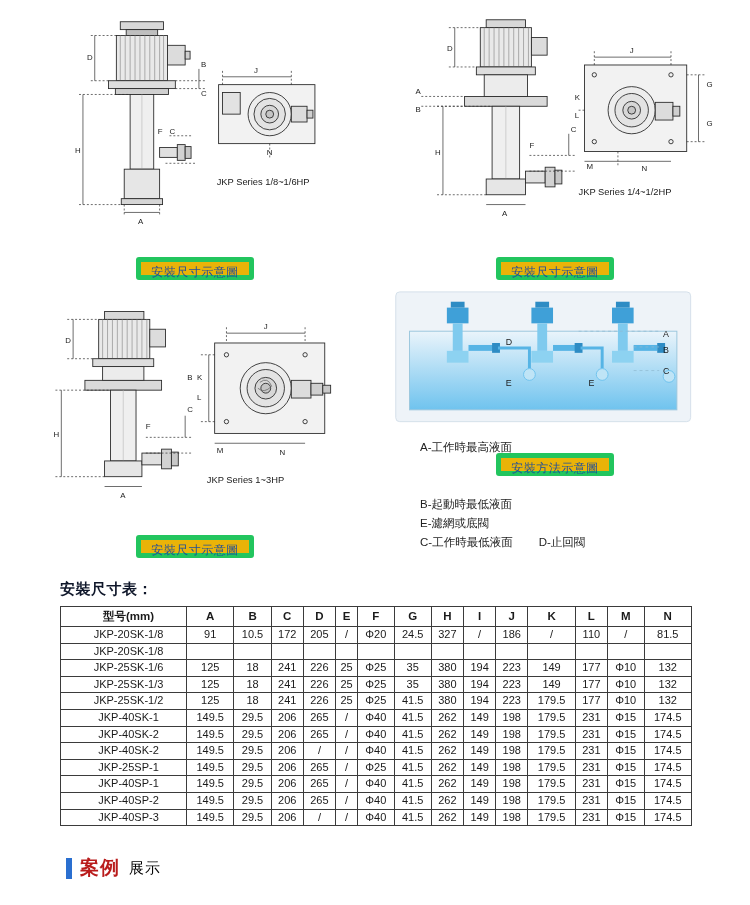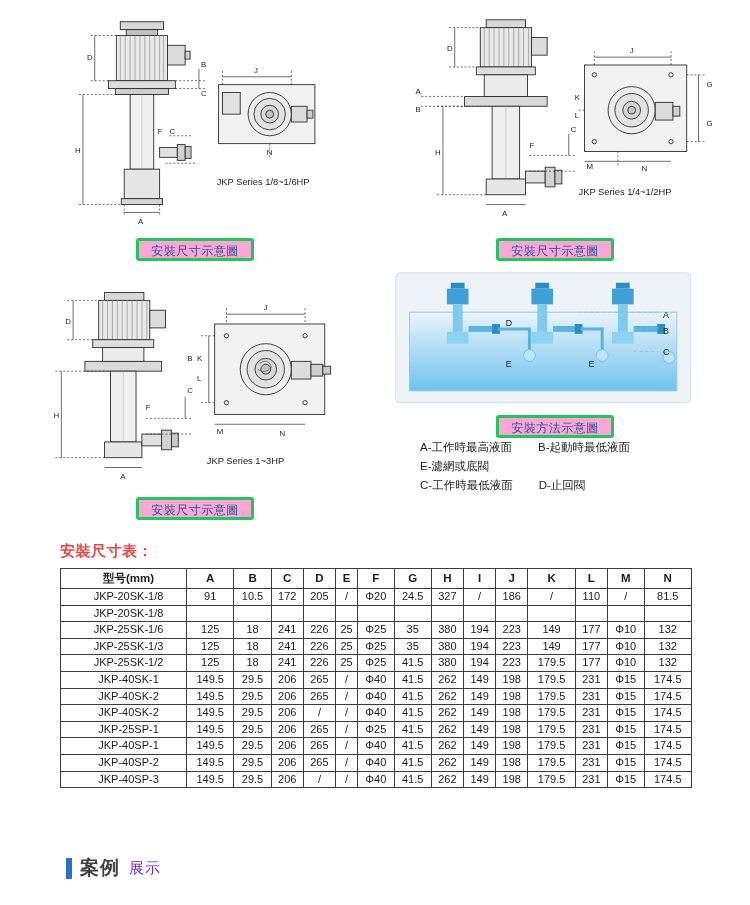--- a/index.html
+++ b/index.html
@@ -26,25 +26,25 @@
     padding: 6px 22px 0 22px;
   }
   .dcell { position: relative; }
   .dbox {
     position: relative;
     height: 232px;
     background: #ffffff;
   }
   .dbox svg { display:block; width:100%; height:100%; }
   .caption {
-    margin: 0 auto 0 auto;
+    margin: 19px auto 0 auto;
     width: 118px;
     height: 23px;
-    background: #f9a8d4;
-    border: 3px solid #22c55e;
+    background: #eab308;
+    border: 5px solid #22c55e;
     border-radius: 3px;
     color: #1f4e9c;
     font-size: 12px;
     line-height: 21px;
     text-align: center;
     letter-spacing: 0.5px;
   }
   
   .tank-panel {
     position: relative;
@@ -60,21 +60,21 @@
   .legend div { white-space: nowrap; }
 
   
   .table-wrap {
     padding: 0 58px 0 60px;
     margin-top: 22px;
   }
   .tbl-title {
     font-size: 15px;
     font-weight: bold;
-    color: #ef4444;
+    color: #0f172a;
     margin-bottom: 7px;
     letter-spacing: 0.5px;
   }
   table.spec {
     border-collapse: collapse;
     width: 100%;
     font-size: 11px;
   }
   table.spec th, table.spec td {
     border: 1px solid #3b3b3b;
@@ -106,26 +106,26 @@
   }
   .case-bar {
     width: 6px;
     height: 21px;
     background: #2a6fd0;
     margin-right: 8px;
   }
   .case-t1 {
     font-size: 19px;
     font-weight: bold;
-    color: #404040;
+    color: #b91c1c;
     letter-spacing: 1px;
   }
   .case-t2 {
     font-size: 15px;
-    color: #6d28d9;
+    color: #000000;
     margin-left: 9px;
     letter-spacing: 1px;
   }
   text { font-family: "Liberation Sans", sans-serif; }
 </style>
 </head>
 <body>
 
 <div class="diagrams">
   <div class="dgrid">
@@ -456,21 +456,21 @@
             <line x1="256" y1="86" x2="282" y2="86"></line>
           </g>
         </svg>
       </div>
       <div class="caption">安裝方法示意圖</div>
     </div>
 
   </div>
 
   <div class="legend" style="position:absolute; left:408px; top:430px; width:320px;">
-    <div style="display:flex; gap:26px;">
+    <div style="display:flex; gap:38px;flex-direction:column;">
       <span>A-工作時最高液面</span>
       <span>B-起動時最低液面</span>
     </div>
     <div>
       <span>E-濾網或底閥</span>
     </div>
     <div style="display:flex; gap:26px;">
       <span>C-工作時最低液面</span>
       <span>D-止回閥</span>
     </div>

